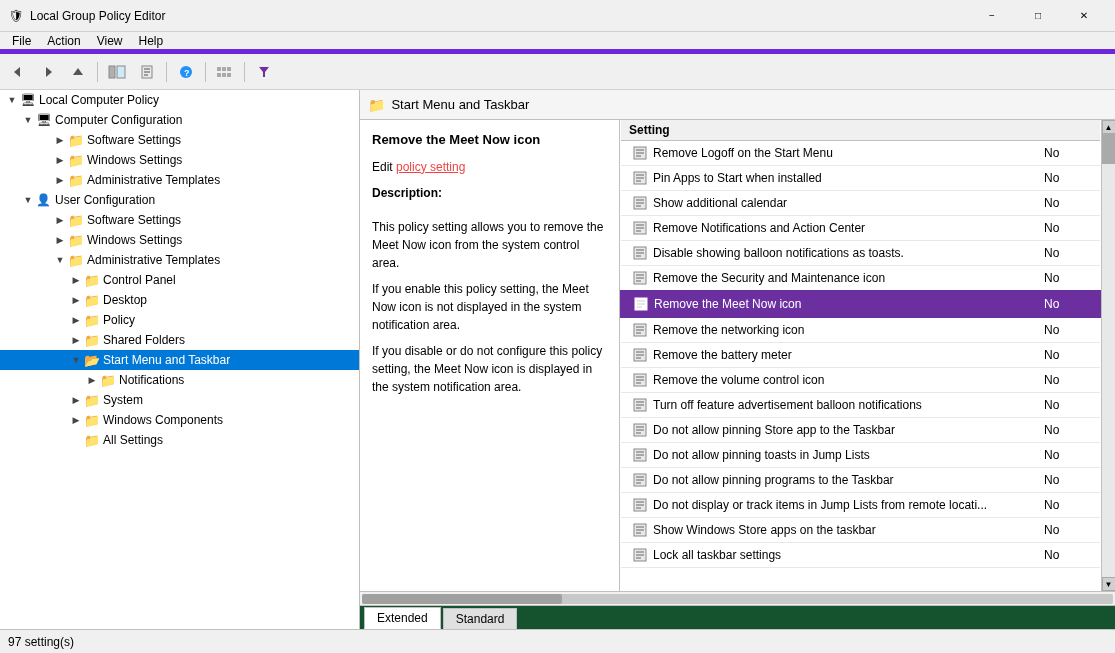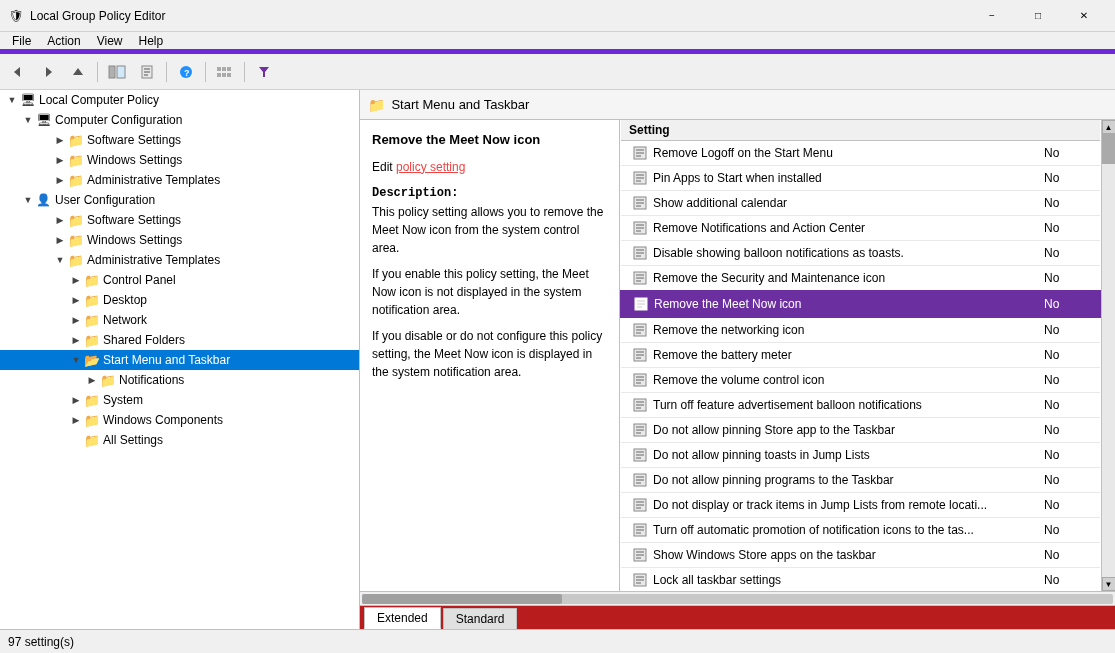--- a/index.html
+++ b/index.html
@@ -207,22 +207,21 @@
       margin-bottom: 8px;
     }
     #detail-pane .edit-link {
       color: #ef4444;
       text-decoration: underline;
       cursor: pointer;
     }
     #detail-pane .desc-label {
       font-weight: 600;
       margin-top: 8px;
-      margin-bottom: 1px;
-      font-family: Liberation Mono, monospace;
+      margin-bottom: 16px;
     }
     #detail-pane p {
       margin-bottom: 8px;
     }
 
     
     #settings-list-pane {
       flex: 1;
       overflow-y: auto;
       overflow-x: hidden;
@@ -300,21 +299,21 @@
     }
     .h-scroll-thumb {
       width: 200px;
       height: 10px;
       background: #a0a0a0;
       border-radius: 2px;
     }
 
     
     #tab-bar {
-      background: #b91c1c;
+      background: #14532d;
       height: 24px;
       display: flex;
       align-items: flex-end;
       padding: 0 4px;
       border-top: 1px solid #c0c0c0;
     }
     .tab {
       padding: 3px 12px;
       font-size: 12px;
       cursor: pointer;
@@ -531,21 +530,21 @@
       <span style="width:68px; display:inline-block;"></span>
       <span class="expand-btn">▶</span>
       <span class="folder-icon">📁</span>
       <span class="tree-label">Desktop</span>
     </div>
 
     <div class="tree-item">
       <span style="width:68px; display:inline-block;"></span>
       <span class="expand-btn">▶</span>
       <span class="folder-icon">📁</span>
-      <span class="tree-label">Network</span>
+      <span class="tree-label">Policy</span>
     </div>
 
     <div class="tree-item">
       <span style="width:68px; display:inline-block;"></span>
       <span class="expand-btn">▶</span>
       <span class="folder-icon">📁</span>
       <span class="tree-label">Shared Folders</span>
     </div>
 
     <div class="tree-item selected">
@@ -857,36 +856,20 @@
                 <td>
                   <div class="setting-cell">
                     <span class="setting-icon">
                       <svg viewBox="0 0 14 14" width="14" height="14">
     <rect x="1" y="1" width="12" height="12" fill="#e8e8e8" stroke="#888" stroke-width="1"></rect>
     <line x1="3" y1="4" x2="11" y2="4" stroke="#666" stroke-width="1"></line>
     <line x1="3" y1="7" x2="11" y2="7" stroke="#666" stroke-width="1"></line>
     <line x1="3" y1="10" x2="8" y2="10" stroke="#666" stroke-width="1"></line>
   </svg>
                     </span>
-                    <span style="font-size: 12px;">Turn off automatic promotion of notification icons to the tas...</span>
-                  </div>
-                </td>
-                <td class="status-col">No</td>
-              </tr>
-              <tr>
-                <td>
-                  <div class="setting-cell">
-                    <span class="setting-icon">
-                      <svg viewBox="0 0 14 14" width="14" height="14">
-    <rect x="1" y="1" width="12" height="12" fill="#e8e8e8" stroke="#888" stroke-width="1"></rect>
-    <line x1="3" y1="4" x2="11" y2="4" stroke="#666" stroke-width="1"></line>
-    <line x1="3" y1="7" x2="11" y2="7" stroke="#666" stroke-width="1"></line>
-    <line x1="3" y1="10" x2="8" y2="10" stroke="#666" stroke-width="1"></line>
-  </svg>
-                    </span>
                     <span style="font-size: 12px;">Show Windows Store apps on the taskbar</span>
                   </div>
                 </td>
                 <td class="status-col">No</td>
               </tr>
               <tr>
                 <td>
                   <div class="setting-cell">
                     <span class="setting-icon">
                       <svg viewBox="0 0 14 14" width="14" height="14">

